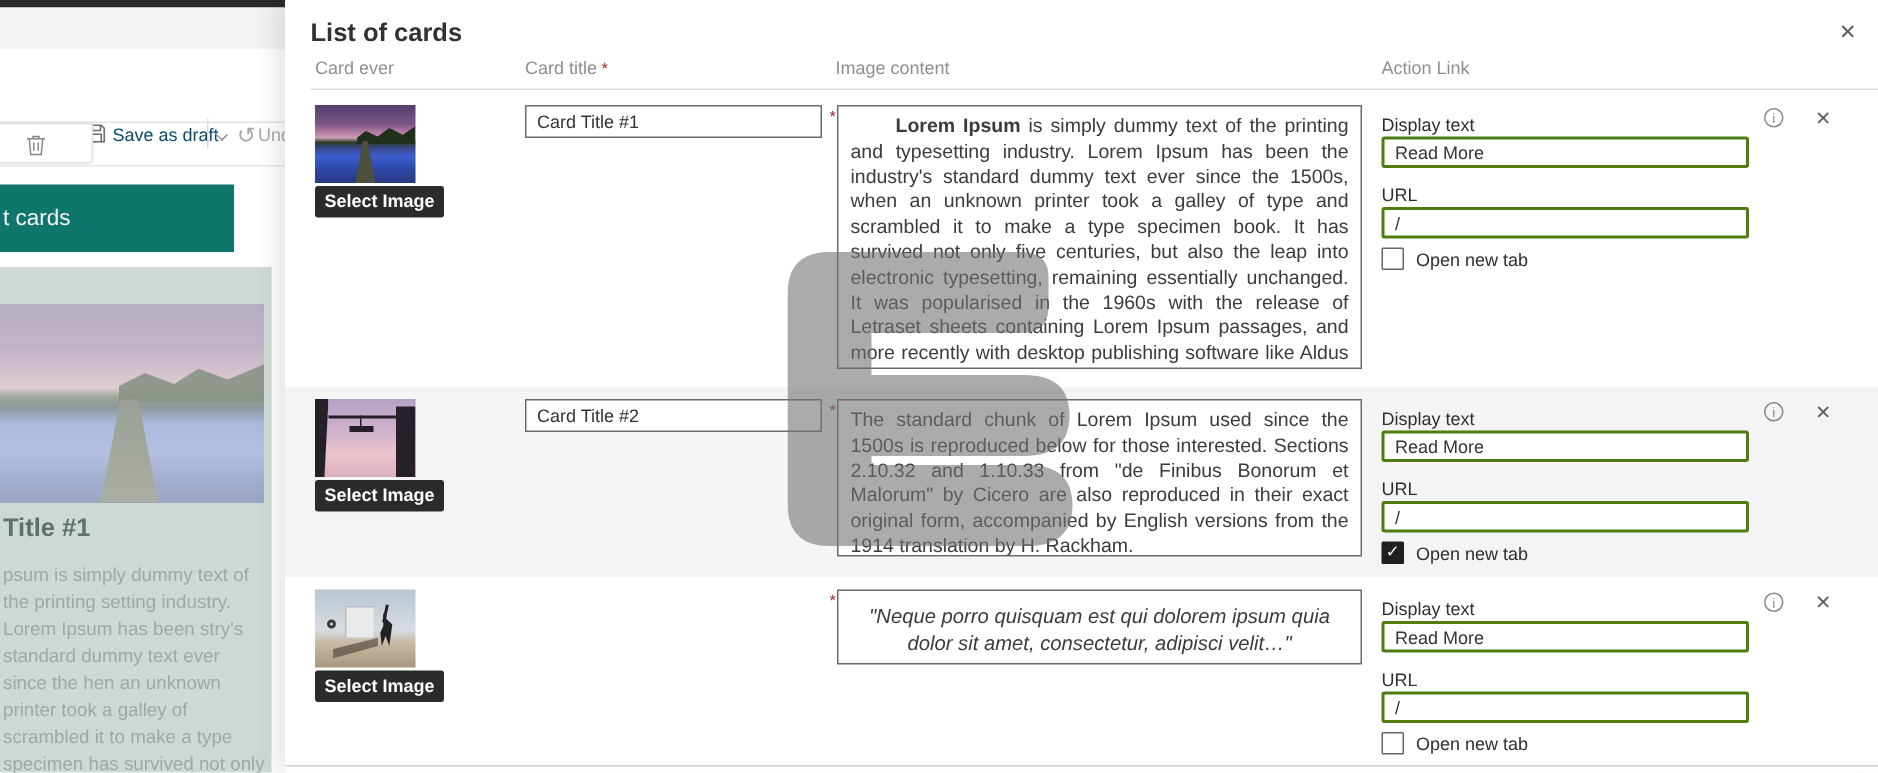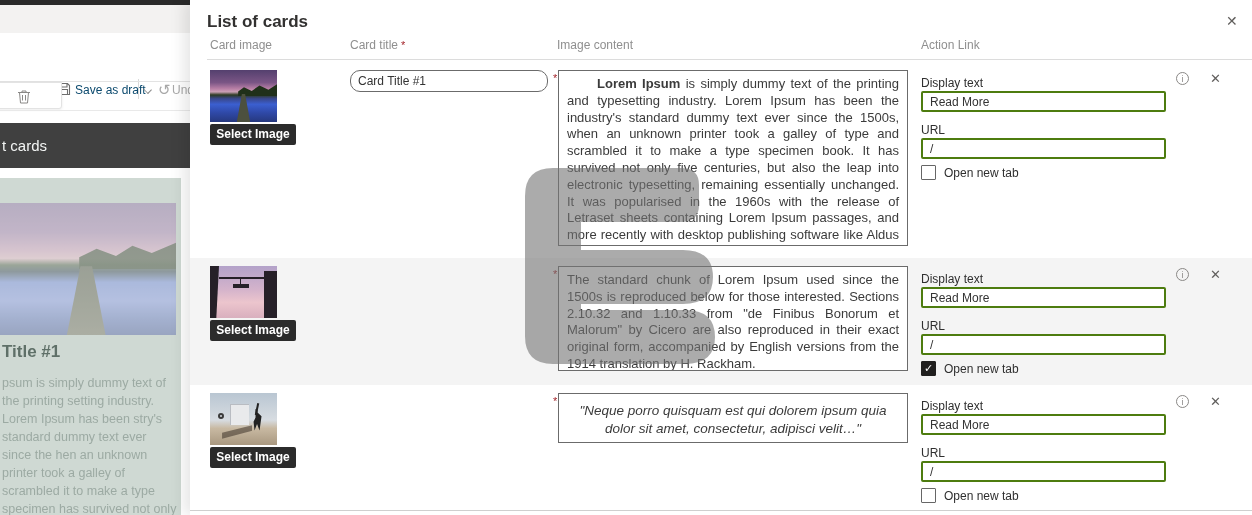--- a/index.html
+++ b/index.html
@@ -18,21 +18,21 @@
   #tb-divider { position:absolute; left:138px; top:46px; width:1px; height:20px; background:#d9d9d9; }
   #chevron-down { position:absolute; left:144px; top:53px; width:7px; height:7px;
     border-right:1.5px solid #8a8a8a; border-bottom:1.5px solid #8a8a8a; transform:rotate(45deg) scale(1,0.8); }
   #undo-icon { position:absolute; left:158px; top:48px; color:#a8a8a8; font-size:15px; }
   #undo-label { position:absolute; left:172px; top:50px; color:#a8a8a8; }
   #toolbar-line { position:absolute; left:0; top:81px; width:190px; height:1px; background:#e3e3e3; }
   #wp-toolbar { position:absolute; left:-4px; top:82px; width:66px; height:27px; background:#fff;
     border:1px solid #e3e3e3; border-radius:0 0 3px 0; box-shadow:0 1px 3px rgba(0,0,0,.08); }
   #wp-toolbar svg { position:absolute; left:20px; top:6px; }
   #wp-line { position:absolute; left:0; top:110px; width:190px; height:1px; background:#e9e9e9; }
-  #wp-header { position:absolute; left:0; top:123px; width:190px; height:45px; background:#404040; }
+  #wp-header { position:absolute; left:0; top:123px; width:156px; height:45px; background:#0f766e; }
   #wp-header .wp-title { position:absolute; left:2px; top:14px; color:#f3f5f4; font-size:15px; }
   #preview-card { position:absolute; left:0; top:178px; width:181px; height:337px; background:#cfd9d3; }
   #preview-img { position:absolute; left:0; top:25px; width:176px; height:132px; overflow:hidden;
     background:linear-gradient(180deg,#8f7aa0 0%,#a487ab 22%,#c9a3b8 36%,#d7b4bd 42%,#5d6b55 47%,#46555f 52%,#7a8fd0 60%,#8c9cd8 74%,#6d7fb8 88%,#5a6a9e 100%); }
   #preview-img .trees { position:absolute; right:0; top:28%; width:55%; height:22%;
     background:linear-gradient(180deg,rgba(52,66,44,.85),rgba(62,76,54,.9)); clip-path:polygon(0 60%,18% 30%,38% 55%,55% 20%,75% 45%,100% 10%,100% 100%,0 100%); }
   #preview-img .path { position:absolute; left:38%; top:48%; width:22%; height:52%;
     background:linear-gradient(180deg,#5d6150,#7a7a68); clip-path:polygon(35% 0,65% 0,100% 100%,0 100%); }
   #preview-title { position:absolute; left:2px; top:164px; font-size:17px; font-weight:bold; color:#5f7068; }
   #preview-body { position:absolute; left:2px; top:196px; width:176px; font-size:12.5px; line-height:18px; color:#9caaa3; }
@@ -51,21 +51,21 @@
   #row-1 { top:258px; height:127px; background:#f4f4f4; }
   #row-2 { top:385px; height:125px; background:#fff; }
   #bottom-line { position:absolute; left:0; top:510px; width:1062px; height:1px; background:#cfcfcf; }
 
   .thumb { position:absolute; left:20px; top:8px; width:67px; height:52px; overflow:hidden; }
   .select-image { position:absolute; left:20px; width:86px; height:21px; background:#2b2b2b; color:#fff;
     font-size:12px; font-weight:bold; text-align:center; line-height:21px; border-radius:2px; cursor:pointer; }
   #row-0 .select-image { top:62px; } #row-1 .select-image { top:62px; } #row-2 .select-image { top:62px; }
 
   .title-input { position:absolute; left:160px; top:8px; width:198px; height:22px; border:1px solid #6b6b6b;
-    border-radius:10px; font-family:"Liberation Sans",sans-serif; font-size:12px; color:#333; padding:0 7px; background:#fff; }
+    border-radius:0; font-family:"Liberation Sans",sans-serif; font-size:12px; color:#333; padding:0 7px; background:#fff; }
   .req { position:absolute; left:363px; top:10px; color:#a4262c; font-size:11px; }
   .req-h { color:#a4262c; font-size:11px; margin-left:3px; }
 
   .content-box { position:absolute; left:368px; top:8px; width:350px; border:1px solid #6b6b6b;
     background:#fff; padding:5px 8px; font-size:13px; line-height:16.8px; color:#3b3b3b; text-align:justify; overflow:hidden; }
   #row-0 .content-box { height:176px; }
   #row-1 .content-box { height:105px; }
   #row-2 .content-box { height:50px; text-align:center; font-style:italic; font-size:13.5px; line-height:18px; padding-top:8px; }
   .content-box .lead { font-weight:bold;padding-left:30px; }
 
@@ -146,21 +146,21 @@
     </div>
     <div id="preview-title">Title #1</div>
     <div id="preview-body">psum is simply dummy text of the printing setting industry. Lorem Ipsum has been stry's standard dummy text ever since the hen an unknown printer took a galley of scrambled it to make a type specimen has survived not only five centuries, but leap into electronic typesetting, remaining ly unchanged. It was popularised in the th the release of Letraset sheets g Lorem Ipsum passages, and more with desktop publishing software like eMaker including versions of Lorem</div>
   </div>
 </div>
 
 <div id="panel">
   <div id="panel-title">List of cards</div>
   <div id="panel-close">✕</div>
 
-  <div class="col-header" id="col-image">Card image</div>
+  <div class="col-header" id="col-image">Card ever</div>
   <div class="col-header" id="col-title">
     <span>Card title</span><span class="req-h">*</span>
   </div>
   <div class="col-header" id="col-content">Image content</div>
   <div class="col-header" id="col-action">Action Link</div>
   <div id="header-line"></div>
 
   <div class="row" id="row-0">
     <div class="thumb t1">
       <div class="trees"></div>
@@ -186,20 +186,21 @@
 
   <div class="row" id="row-1">
     <div class="thumb t2">
       <div class="left-rig"></div>
       <div class="right-rig"></div>
       <div class="arm"></div>
       <div class="cable"></div>
       <div class="load"></div>
     </div>
     <div class="select-image">Select Image</div>
+    <input class="title-input" value="Card Title #2" style="">
     <span class="req">*</span>
     <div class="content-box">The standard chunk of Lorem Ipsum used since the 1500s is reproduced below for those interested. Sections 2.10.32 and 1.10.33 from "de Finibus Bonorum et Malorum" by Cicero are also reproduced in their exact original form, accompanied by English versions from the 1914 translation by H. Rackham.</div>
     <div class="action">
       <div class="lbl lbl-display">Display text</div>
       <input class="inp-display" value="Read More" style="">
       <div class="lbl lbl-url">URL</div>
       <input class="inp-url" value="/" style="">
       <div class="checkbox checked">
         <span class="check">✓</span>
       </div>

